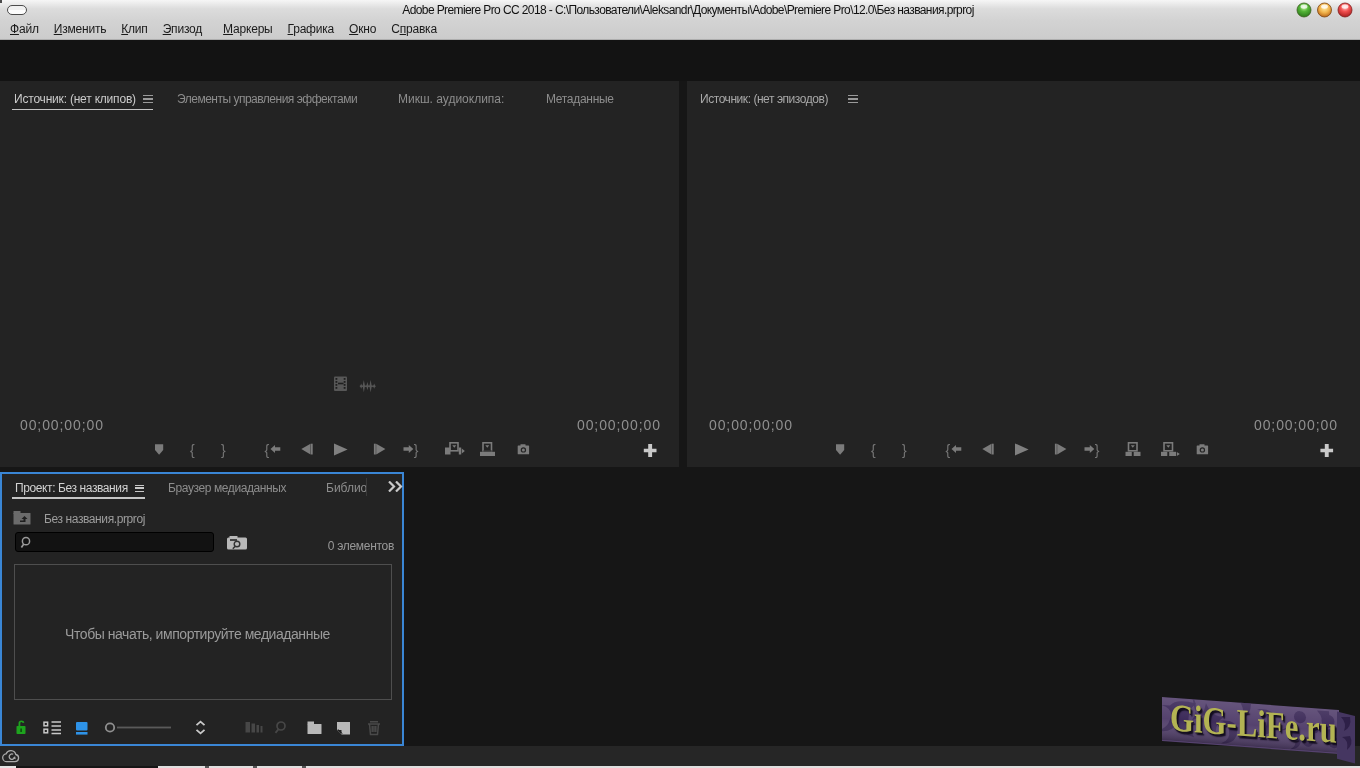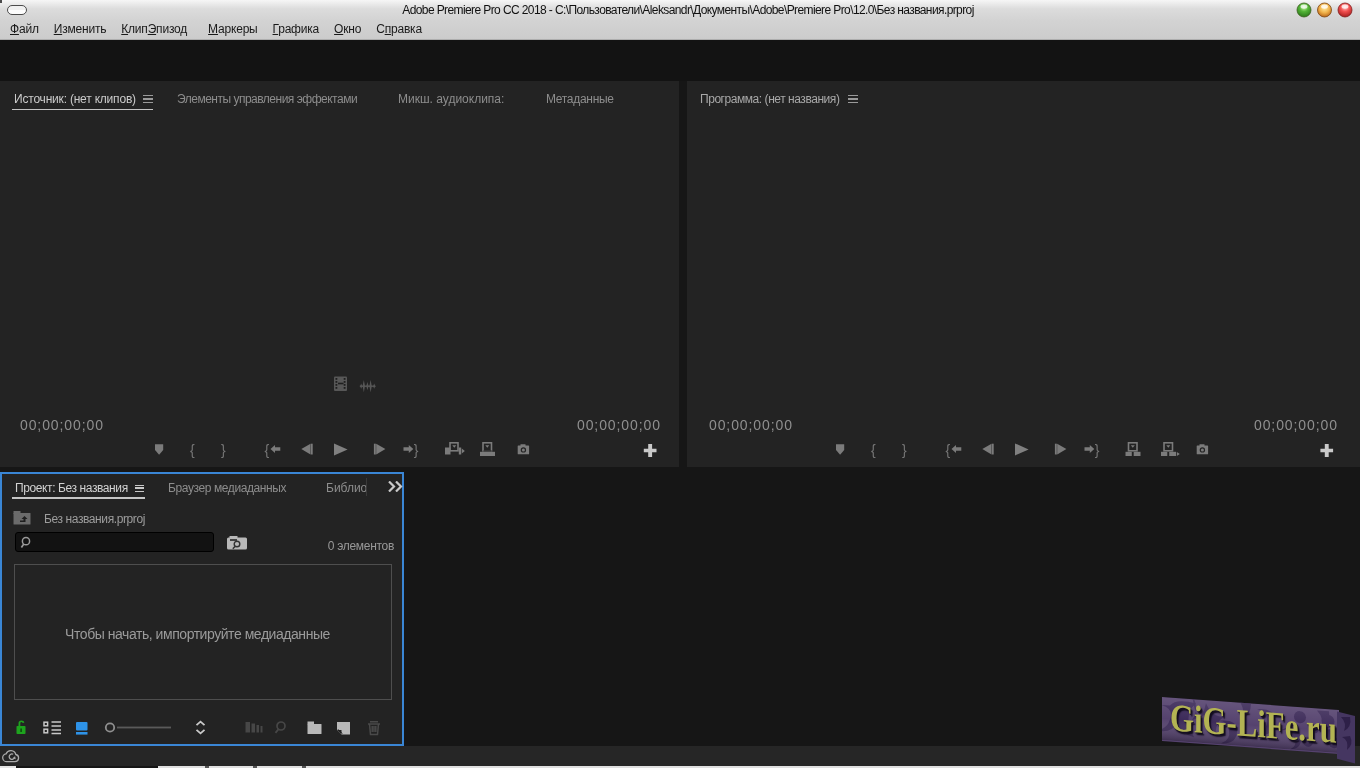--- a/index.html
+++ b/index.html
@@ -41,39 +41,39 @@
   </defs>
   <circle cx="10" cy="10" r="7" fill="url(#g1)" stroke="#3e5e20" stroke-width="0.8"></circle>
   <ellipse cx="10" cy="6.6" rx="3.4" ry="2.2" fill="#ffffff" opacity="0.75"></ellipse>
   <circle cx="30.5" cy="10" r="7" fill="url(#g2)" stroke="#7c4410" stroke-width="0.8"></circle>
   <ellipse cx="30.5" cy="6.6" rx="3.4" ry="2.2" fill="#ffffff" opacity="0.8"></ellipse>
   <circle cx="51" cy="10" r="7" fill="url(#g3)" stroke="#801d1d" stroke-width="0.8"></circle>
   <ellipse cx="51" cy="6.6" rx="3.4" ry="2.2" fill="#ffffff" opacity="0.75"></ellipse>
 </svg>
 
 <div class="abs" id="menurow" style="left:10px;top:22px;height:16px;font-size:12px;color:#1a1a1a;white-space:nowrap;letter-spacing:-0.2px;">
-<span style="margin-right:15px"><u>Ф</u>айл</span><span style="margin-right:15px"><u>И</u>зменить</span><span style=""><u>К</u>лип</span><span style="margin-right:21px"><u>Э</u>пизод</span><span style="margin-right:15px"><u>М</u>аркеры</span><span style="margin-right:15px"><u>Г</u>рафика</span><span style="margin-right:15px"><u>О</u>кно</span><span>С<u>п</u>равка</span>
+<span style="margin-right:15px"><u>Ф</u>айл</span><span style="margin-right:15px"><u>И</u>зменить</span><span style="margin-right:15px"><u>К</u>лип</span><span style="margin-right:21px"><u>Э</u>пизод</span><span style="margin-right:15px"><u>М</u>аркеры</span><span style="margin-right:15px"><u>Г</u>рафика</span><span style="margin-right:15px"><u>О</u>кно</span><span>С<u>п</u>равка</span>
 </div>
 
 <div class="abs" style="left:0;top:40px;width:1360px;height:41px;background:#131313;"></div>
 
 <div class="abs" style="left:0;top:81px;width:679px;height:386px;background:#232323;"></div>
 
 <div class="abs" style="left:687px;top:81px;width:673px;height:386px;background:#232323;"></div>
 
 <div class="abs tab active" style="left:14px;top:92px;letter-spacing:-0.2px;">Источник: (нет клипов)</div>
 <div class="abs" style="left:143px;top:95px;width:10px;height:8px;border-top:1.5px solid #9a9a9a;border-bottom:1.5px solid #9a9a9a;">
     <div style="margin-top:2px;height:1.5px;background:#9a9a9a;"></div>
   </div>
 <div class="abs" style="left:12px;top:108.5px;width:141px;height:1.6px;background:#c4c4c4;"></div>
 <div class="abs tab" style="left:177px;top:92px;letter-spacing:-0.5px;">Элементы управления эффектами</div>
 <div class="abs tab" style="left:398px;top:92px;">Микш. аудиоклипа:</div>
 <div class="abs tab" style="left:546px;top:92px;letter-spacing:-0.3px;">Метаданные</div>
 
-<div class="abs tab" style="left:700px;top:92px;color:#a8a8a8;letter-spacing:-0.45px;">Программа: (нет названия)</div>
+<div class="abs tab" style="left:700px;top:92px;color:#a8a8a8;letter-spacing:-0.45px;">Источник: (нет эпизодов)</div>
 <div class="abs" style="left:848px;top:95px;width:10px;height:8px;border-top:1.5px solid #9a9a9a;border-bottom:1.5px solid #9a9a9a;">
     <div style="margin-top:2px;height:1.5px;background:#9a9a9a;"></div>
   </div>
 
 <div class="abs tc" style="left:20px;top:377px;">00;00;00;00</div>
 <div class="abs tc" style="left:577px;top:377px;">00;00;00;00</div>
 <div class="abs tc" style="left:709px;top:377px;">00;00;00;00</div>
 <div class="abs tc" style="left:1254px;top:377px;">00;00;00;00</div>
 
 <svg class="abs" style="left:334px;top:376px;" width="42" height="16">

